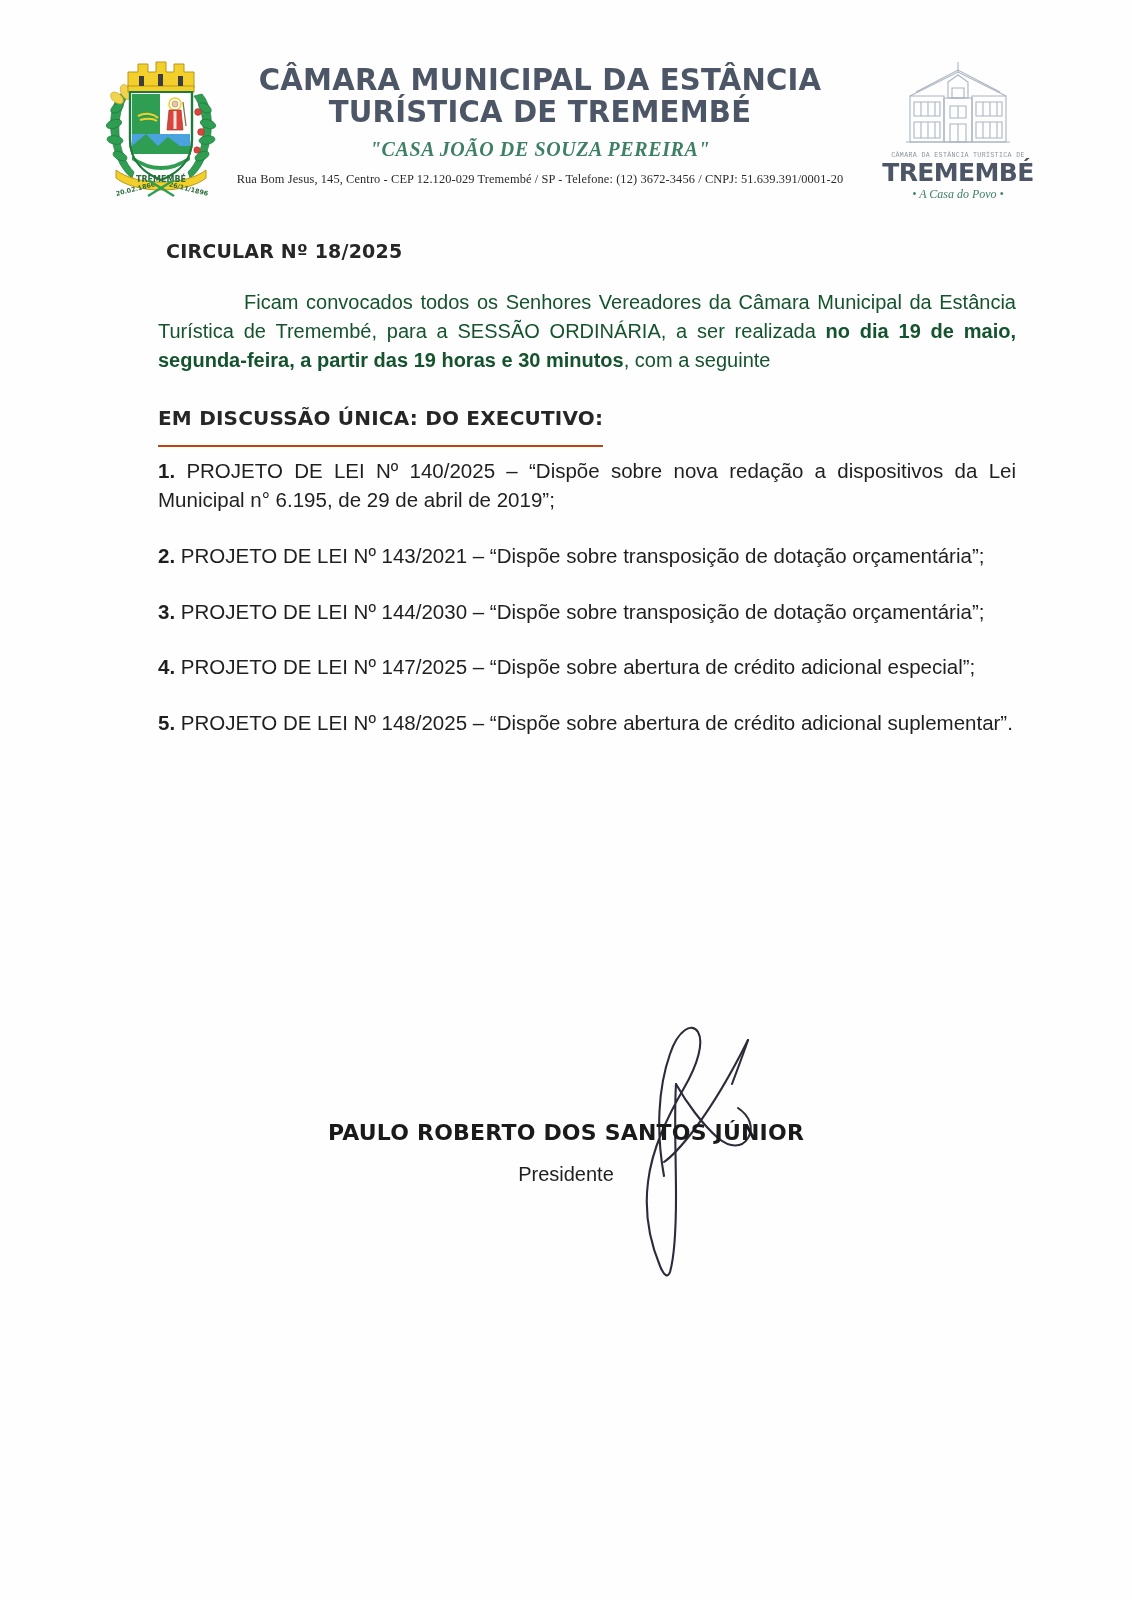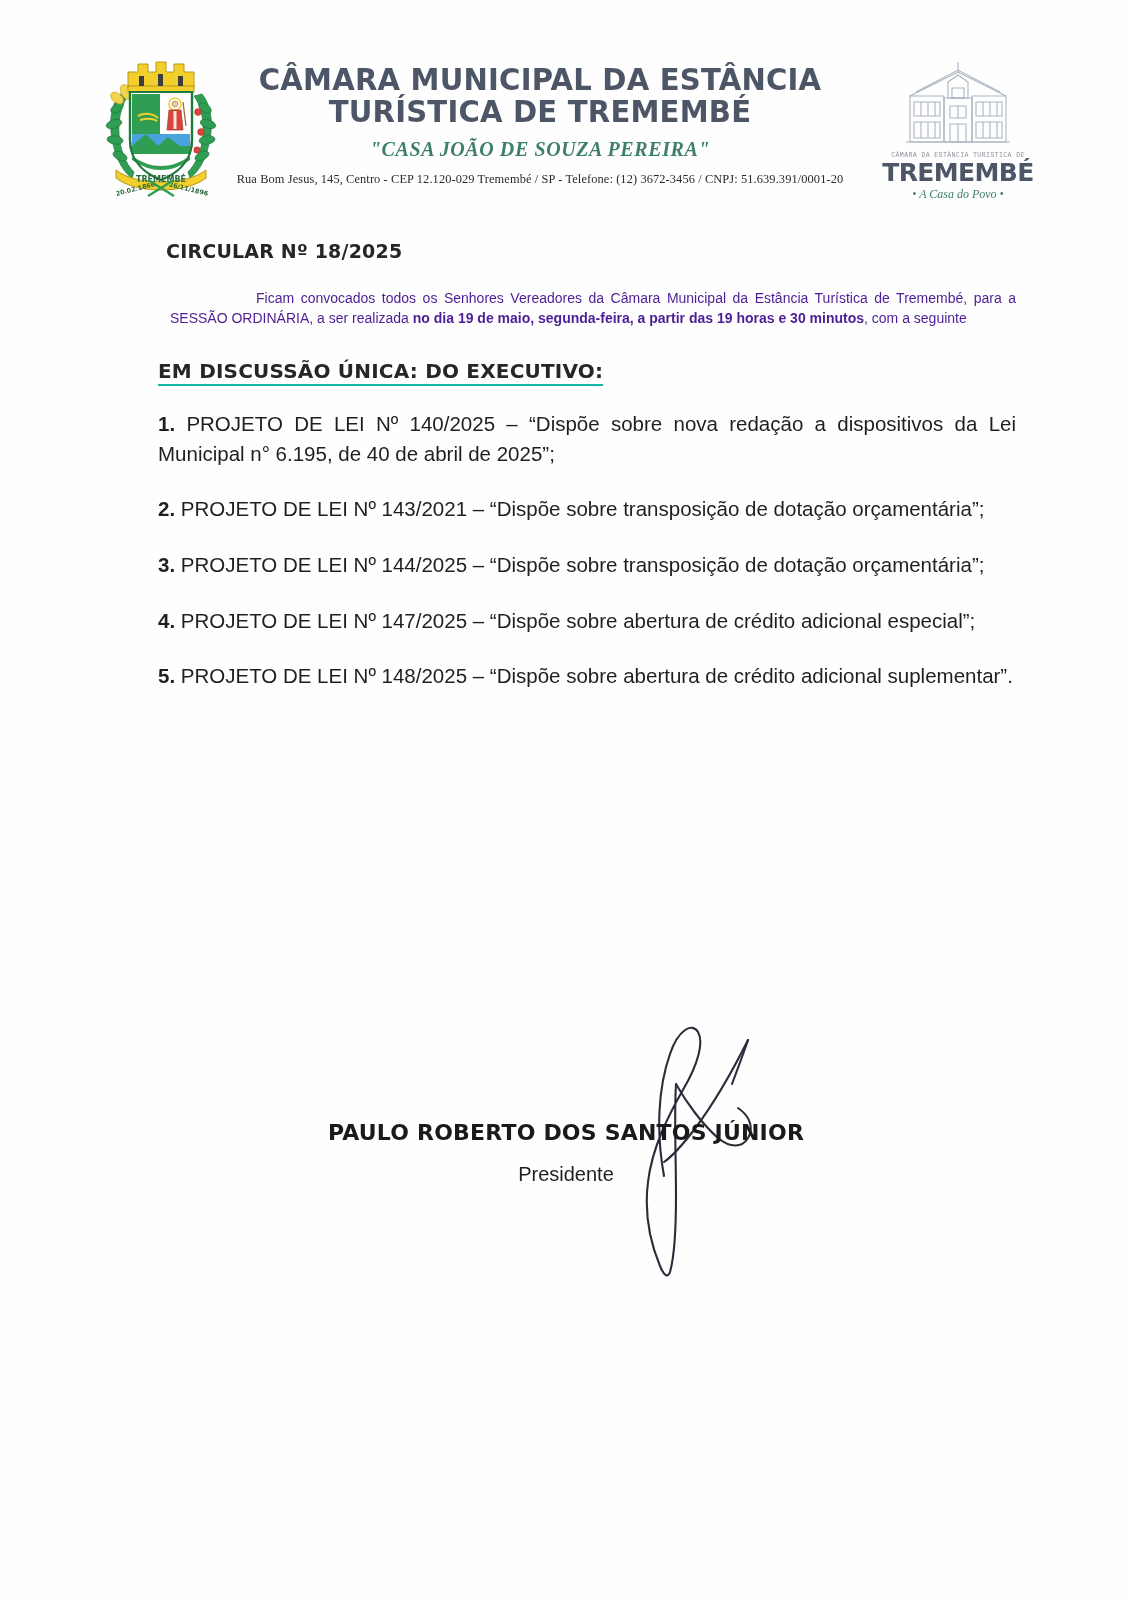--- a/index.html
+++ b/index.html
@@ -136,26 +136,26 @@
   .place-date {
     font-family: "DejaVu Sans", sans-serif;
     font-weight: bold;
     font-size: 19px;
     color: #262626;
     text-align: right;
     margin: 28px 0 0 0;
   }
 
   .para {
-    font-size: 14px;
+    font-size: 20px;
     line-height: 1.46;
     text-align: justify;
     text-justify: inter-word;
-    color: #4c1d95;
-    margin: 26px 0 0 12px;
+    color: #14532d;
+    margin: 26px 0 0 0;
   }
   .para .indent { display: inline-block; width: 86px; }
   .para b { font-weight: bold; }
 
   .ordem {
     font-family: "DejaVu Sans", sans-serif;
     font-weight: bold;
     font-size: 19px;
     letter-spacing: 0.3px;
     text-align: center;
@@ -165,22 +165,22 @@
 
   .section-title {
     font-family: "DejaVu Sans", sans-serif;
     font-weight: bold;
     font-size: 20px;
     letter-spacing: 0.2px;
     color: #262626;
     margin: 30px 0 0 0;
   }
   .section-title span {
-    border-bottom: 2px solid #14b8a6;
-    padding-bottom: 1px;
+    border-bottom: 2px solid #c2410c;
+    padding-bottom: 15px;
   }
 
   ol.items {
     list-style: none;
     margin: 0;
     padding: 0;
   }
   ol.items li {
     font-size: 20.5px;
     line-height: 1.45;
@@ -366,23 +366,23 @@
 
 
     <p class="para">
       <span class="indent"></span><span>Ficam convocados todos os Senhores Vereadores da Câmara Municipal da Estância Turística de Tremembé, para a SESSÃO ORDINÁRIA, a ser realizada </span><b>no dia 19 de maio, segunda-feira, a partir das 19 horas e 30 minutos</b><span>, com a seguinte</span>
     </p>
 
 
     <div class="section-title"><span>EM DISCUSSÃO ÚNICA: DO EXECUTIVO:</span></div>
 
     <ol class="items">
-      <li><span class="num">1.</span><span> PROJETO DE LEI Nº 140/2025 – “Dispõe sobre nova redação a dispositivos da Lei Municipal n° 6.195, de 40 de abril de 2025”;</span></li>
+      <li><span class="num">1.</span><span> PROJETO DE LEI Nº 140/2025 – “Dispõe sobre nova redação a dispositivos da Lei Municipal n° 6.195, de 29 de abril de 2019”;</span></li>
       <li><span class="num">2.</span><span> PROJETO DE LEI Nº 143/2021 – “Dispõe sobre transposição de dotação orçamentária”;</span></li>
-      <li><span class="num">3.</span><span> PROJETO DE LEI Nº 144/2025 – “Dispõe sobre transposição de dotação orçamentária”;</span></li>
+      <li><span class="num">3.</span><span> PROJETO DE LEI Nº 144/2030 – “Dispõe sobre transposição de dotação orçamentária”;</span></li>
       <li><span class="num">4.</span><span> PROJETO DE LEI Nº 147/2025 – “Dispõe sobre abertura de crédito adicional especial”;</span></li>
       <li><span class="num">5.</span><span> PROJETO DE LEI Nº 148/2025 – “Dispõe sobre abertura de crédito adicional suplementar”.</span></li>
     </ol>
   </div>
 
   <div class="sig-block">
     <div class="sig-wrap">
       <svg class="sig-svg" width="260" height="300" viewBox="0 0 260 300" xmlns="http://www.w3.org/2000/svg">
         <g fill="none" stroke="#2b2b3a" stroke-width="2.1" stroke-linecap="round" stroke-linejoin="round">
           <path d="M112 196 C104 152 106 108 118 74 C126 50 140 42 146 52 C152 62 146 84 132 108 C116 136 100 168 96 202 C92 234 98 262 108 286 C112 296 116 298 118 292 C122 278 124 250 124 216 C124 176 122 136 124 104"></path>

